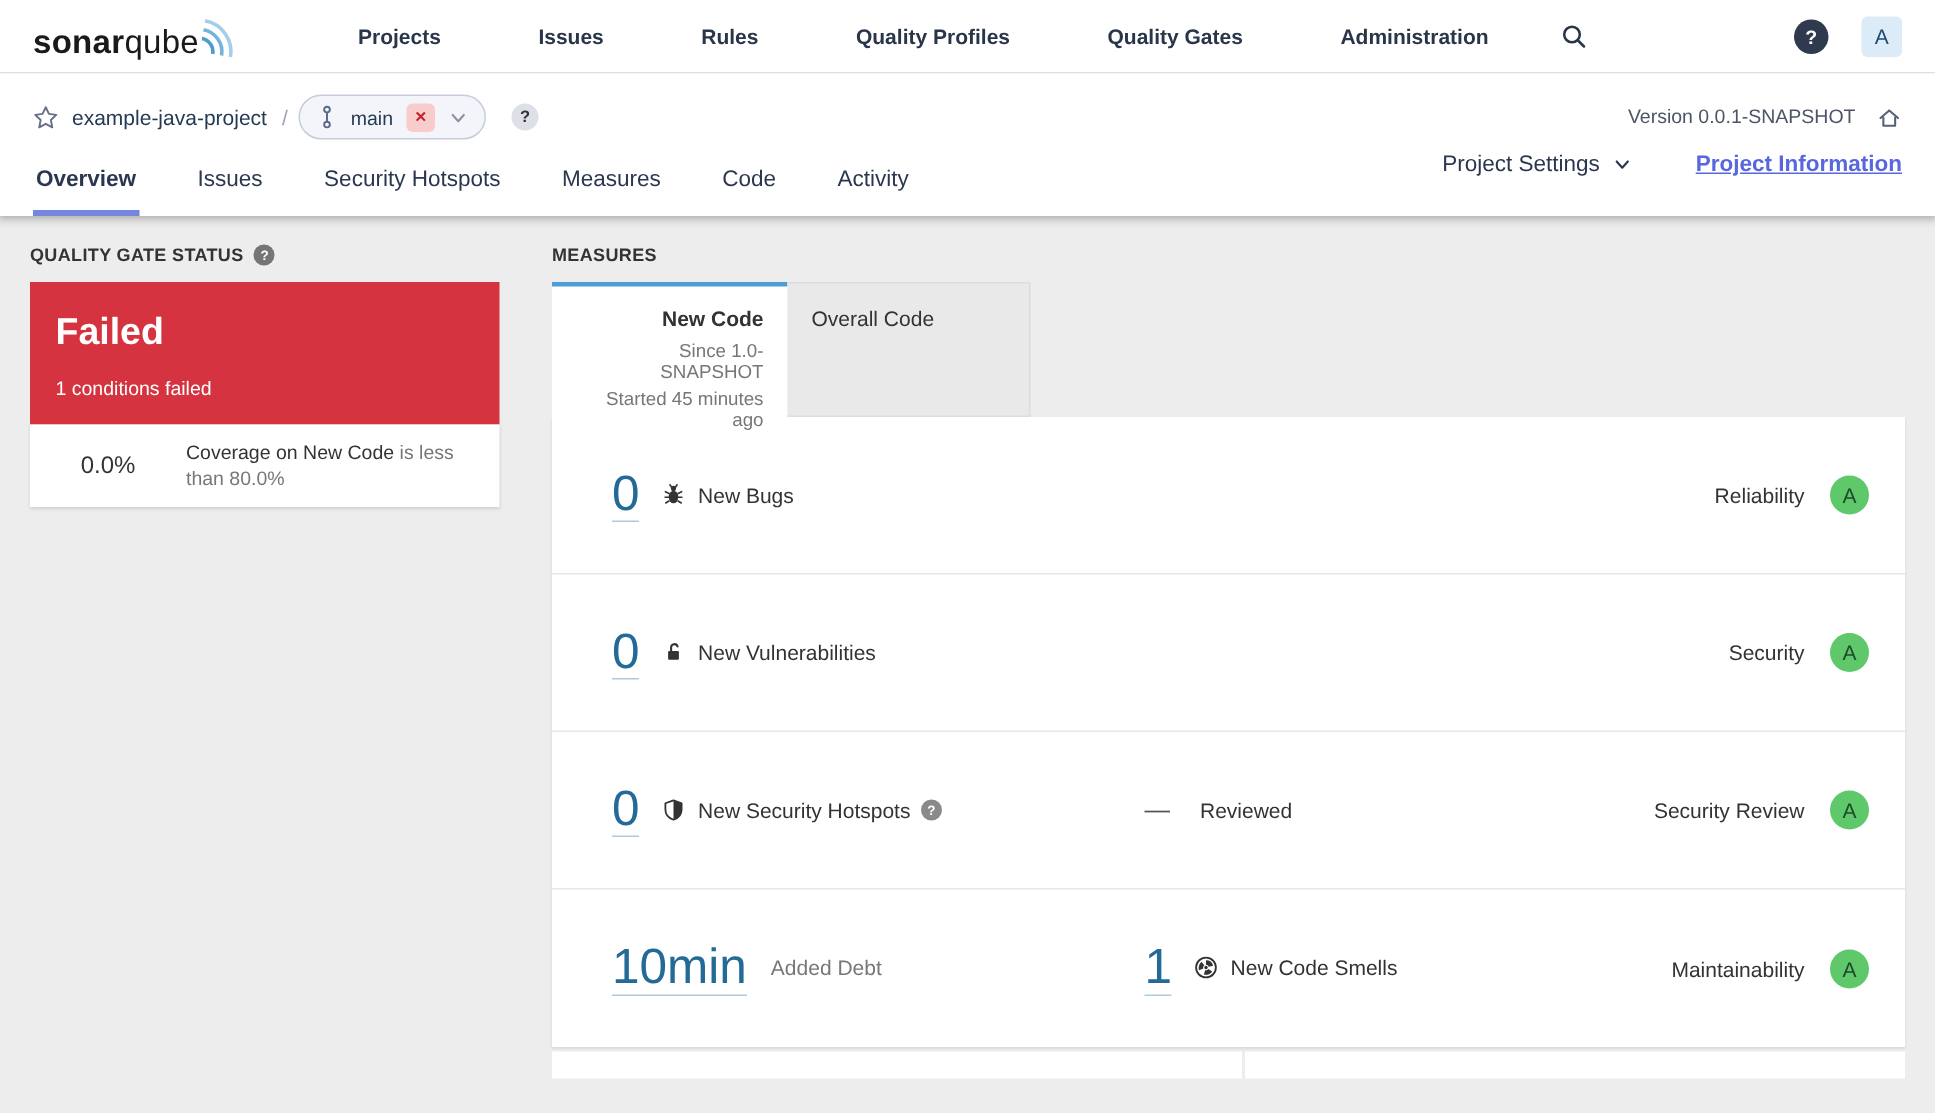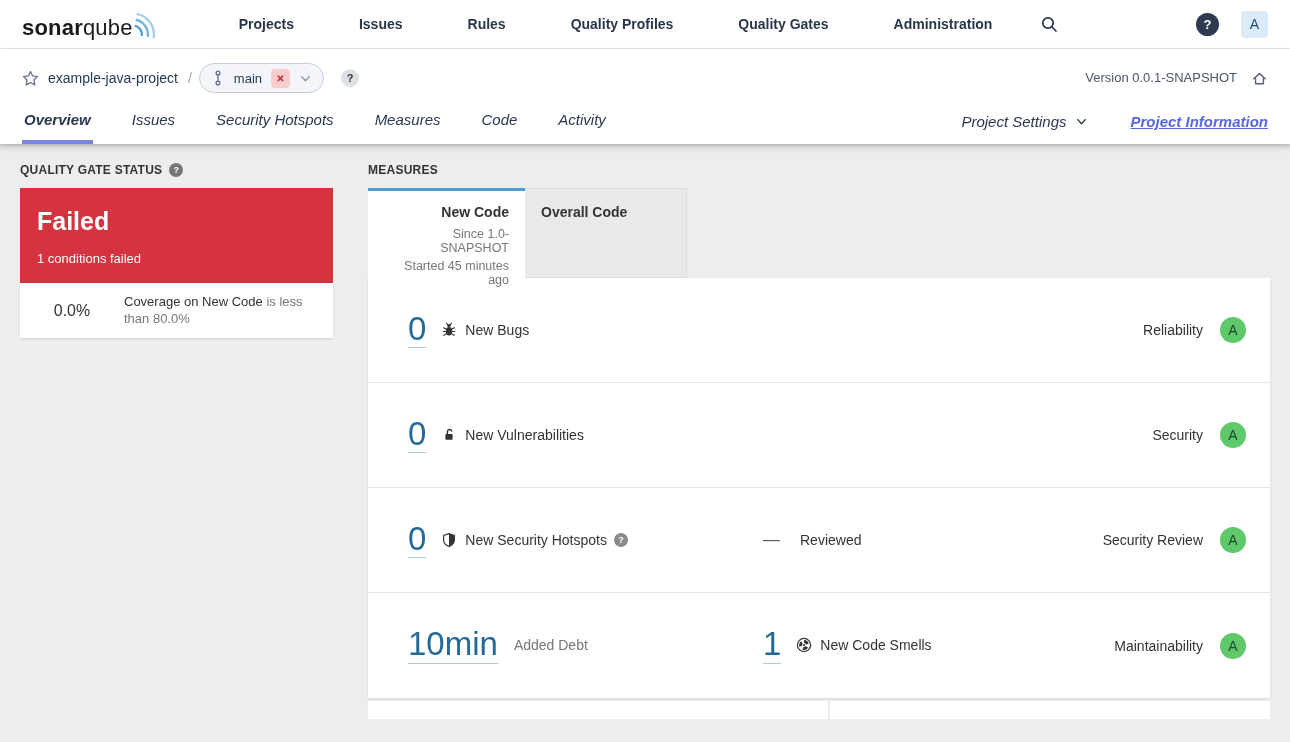--- a/index.html
+++ b/index.html
@@ -51,21 +51,21 @@
     cursor: pointer;
   }
   .mini-help {
     width: 18px; height: 18px; border-radius: 50%; background: #dde0e6; color: #333;
     font-size: 11px; font-weight: 700; display: flex; align-items: center; justify-content: center;
     margin-left: 17px; cursor: pointer;
   }
   .crumb-right { margin-left: auto; display: flex; align-items: flex-start; gap: 14px; }
   .version-label { font-size: 13px; color: #4b5567; }
 
-  .tab-row { display: flex; align-items: flex-end; padding: 0 22px; font-style: italic; }
+  .tab-row { display: flex; align-items: flex-start; padding: 0 22px; }
   .tabs { display: flex; gap: 37px; }
   .tab {
     font-size: 15px; color: #2b3750; padding: 10px 2px 12px 2px;
     border-bottom: 4px solid transparent; cursor: pointer;
   }
   .tab.active { font-weight: 700; border-bottom-color: #7486de; }
   .tab-row-right { margin-left: auto; display: flex; align-items: center; gap: 42px; padding-bottom: 14px; }
   .proj-settings { display: flex; align-items: center; gap: 9px; font-size: 15px; color: #2b3750; cursor: pointer; }
   .proj-info { font-size: 15px; font-weight: 700; color: #5867dd; text-decoration: underline; cursor: pointer; }
 
@@ -104,21 +104,21 @@
     width: 157px; background: #fff; border-top: 3px solid #4b9fd5;
     padding: 13px 16px; height: 90px; cursor: pointer; text-align: right;
   }
   .ms-tab-new-label { font-size: 14px; font-weight: 700; color: #333; }
   .ms-tab-sub { font-size: 12.5px; color: #777; margin-top: 7px; }
   .ms-tab-sub + .ms-tab-sub { margin-top: 4px; }
   .ms-tab-overall {
     width: 162px; background: #e9e9e9; border: 1px solid #ddd; border-left: none;
     padding: 15px 16px; height: 90px; cursor: pointer;
   }
-  .ms-tab-overall-label { font-size: 14px; font-weight: 700; color: #333; }
+  .ms-tab-overall-label { font-size: 14px; font-weight: 400; color: #333; }
 
   .ms-rows { background: #fff; box-shadow: 0 1px 2px rgba(0,0,0,.1); }
   .ms-row {
     height: 105px; border-bottom: 1px solid #e6e6e6;
     display: grid; grid-template-columns: 355px 1fr auto; align-items: center;
     padding: 0 24px 0 40px;
   }
   .measure { display: flex; align-items: center; }
   .m-value {
     font-size: 33px; font-weight: 400; color: #236a97; line-height: 1.05;

